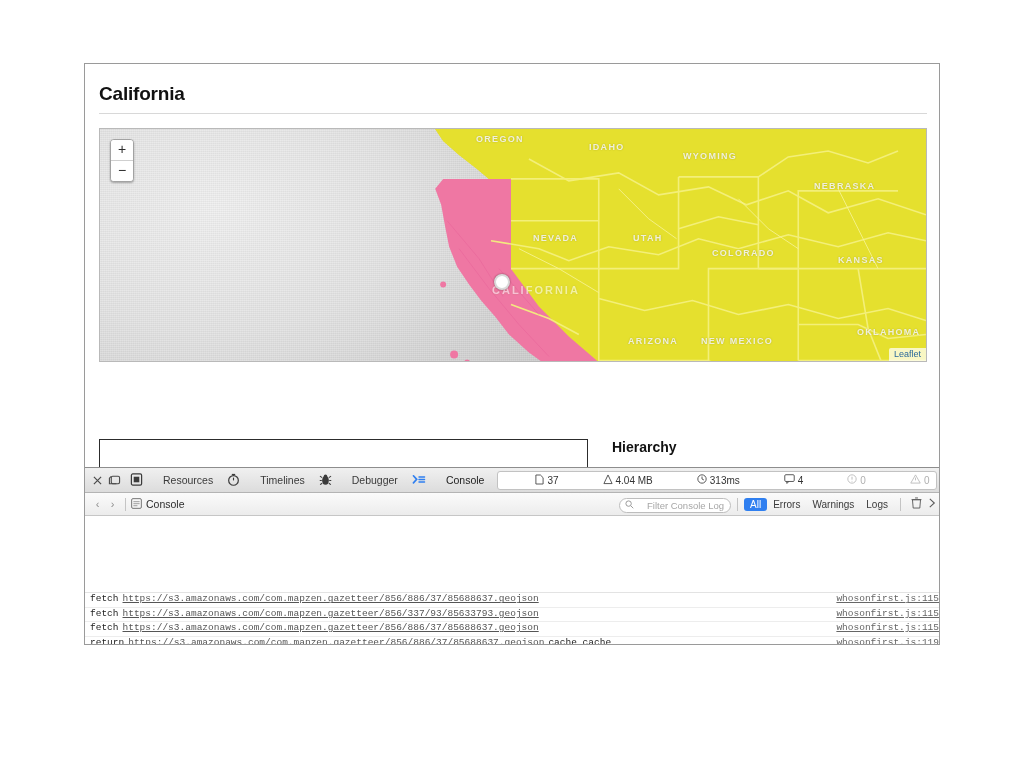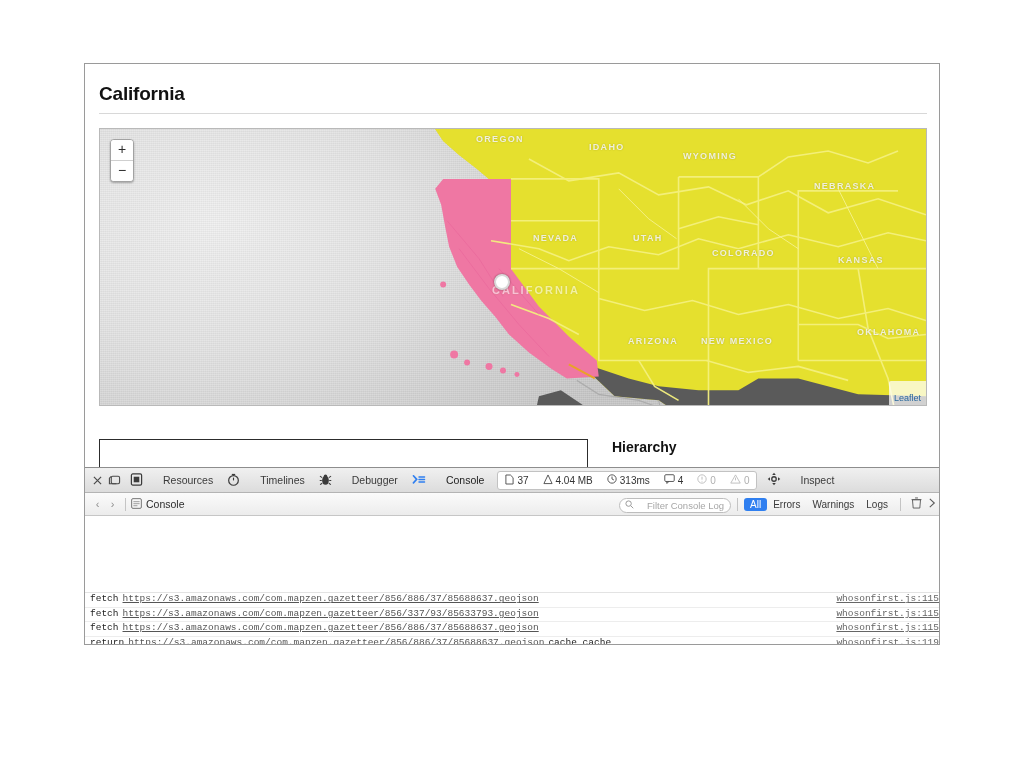--- a/index.html
+++ b/index.html
@@ -43,21 +43,21 @@
     height: 1px;
     background: #d8d8d8;
   }
 
   
   .map-wrap {
     position: absolute;
     left: 14px;
     top: 64px;
     width: 828px;
-    height: 278px;
+    height: 234px;
     overflow: hidden;
     background: #cfcfcf;
     border: 1px solid #b9b9b9;
     box-sizing: border-box;
   }
   .map-canvas {
     position: absolute;
     inset: 0;
   }
   .ocean {
@@ -136,21 +136,21 @@
   }
   .zoom-btn.minus { border-top: 1px solid #cfcfcf; }
 
   .leaflet-attr {
     position: absolute;
     right: 0;
     bottom: 0;
     background: rgba(255,255,255,.72);
     color: #2b6a9c;
     font-size: 9px;
-    padding: 12px 5px 2px 5px;
+    padding: 1px 5px 2px 5px;
     z-index: 6;
     border-top-left-radius: 2px;
   }
 
   
   .search-box {
     position: absolute;
     left: 14px;
     top: 375px;
     width: 489px;
@@ -232,20 +232,21 @@
   }
   .stat {
     display: flex;
     align-items: center;
     gap: 3px;
     padding: 0 7px;
     font-size: 10px;
     color: #333;
     white-space: nowrap;
     cursor: pointer;
+    margin-left: 30px;
   }
   .stat.dim { color: #b0b0b0; }
 
   .inspect-btn {
     display: flex;
     align-items: center;
     gap: 19px;
     margin-left: 10px;
     font-size: 10.5px;
     color: #3a3a3a;

